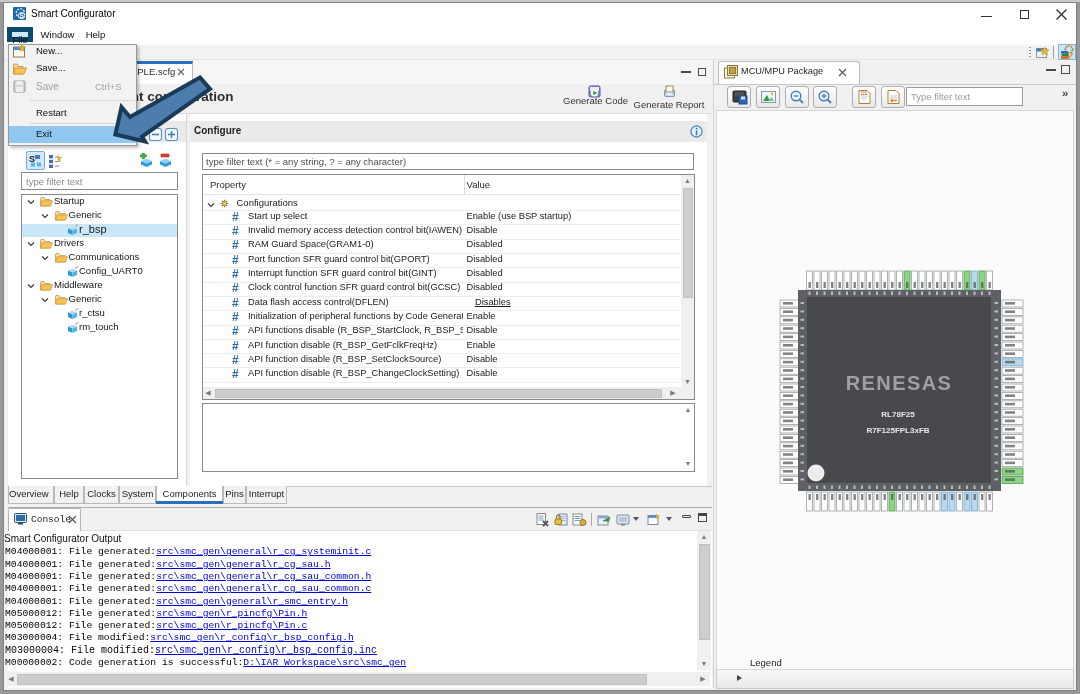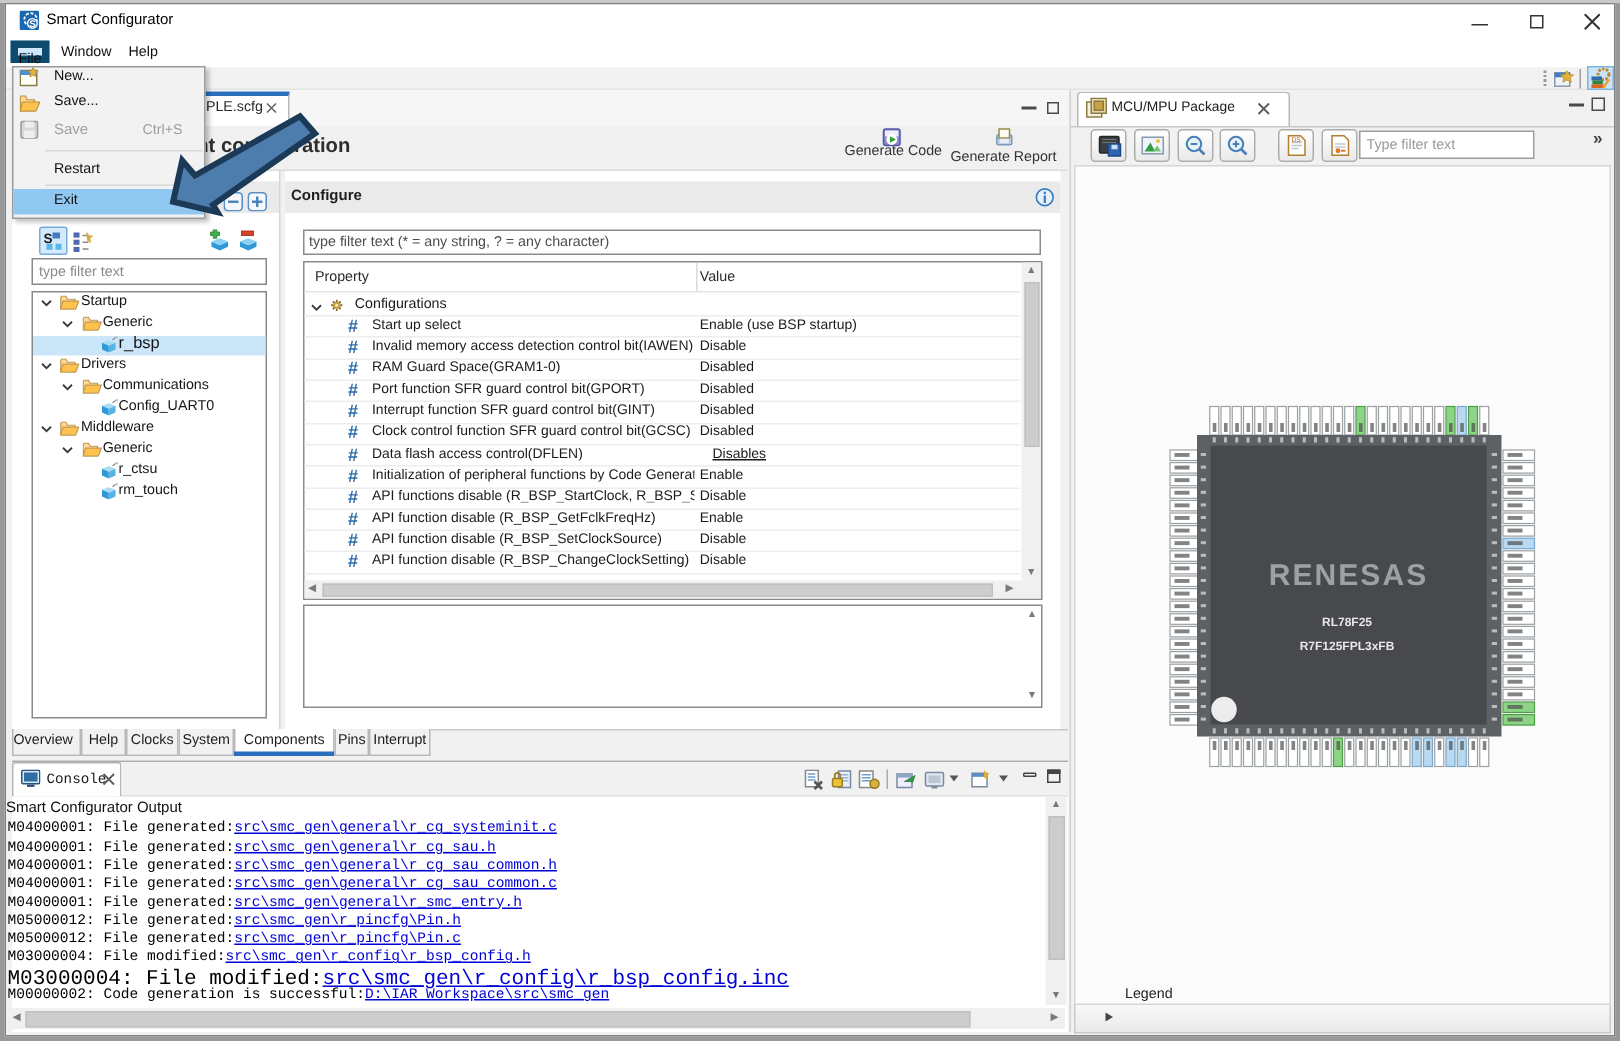--- a/index.html
+++ b/index.html
@@ -363,21 +363,21 @@
 
 <div class="abs" style="left:4px;top:532.5px;font-size:10px;color:#111;">Smart Configurator Output</div>
 <div class="abs mono" style="left:5px;top:546.3px;font-size:9.7px;color:#000;white-space:pre;">M04000001: File generated:<span style="color:#0000d6;text-decoration:underline;">src\smc_gen\general\r_cg_systeminit.c</span></div>
 <div class="abs mono" style="left:5px;top:558.6px;font-size:9.7px;color:#000;white-space:pre;">M04000001: File generated:<span style="color:#0000d6;text-decoration:underline;">src\smc_gen\general\r_cg_sau.h</span></div>
 <div class="abs mono" style="left:5px;top:570.9px;font-size:9.7px;color:#000;white-space:pre;">M04000001: File generated:<span style="color:#0000d6;text-decoration:underline;">src\smc_gen\general\r_cg_sau_common.h</span></div>
 <div class="abs mono" style="left:5px;top:583.2px;font-size:9.7px;color:#000;white-space:pre;">M04000001: File generated:<span style="color:#0000d6;text-decoration:underline;">src\smc_gen\general\r_cg_sau_common.c</span></div>
 <div class="abs mono" style="left:5px;top:595.5px;font-size:9.7px;color:#000;white-space:pre;">M04000001: File generated:<span style="color:#0000d6;text-decoration:underline;">src\smc_gen\general\r_smc_entry.h</span></div>
 <div class="abs mono" style="left:5px;top:607.8px;font-size:9.7px;color:#000;white-space:pre;">M05000012: File generated:<span style="color:#0000d6;text-decoration:underline;">src\smc_gen\r_pincfg\Pin.h</span></div>
 <div class="abs mono" style="left:5px;top:620.1px;font-size:9.7px;color:#000;white-space:pre;">M05000012: File generated:<span style="color:#0000d6;text-decoration:underline;">src\smc_gen\r_pincfg\Pin.c</span></div>
 <div class="abs mono" style="left:5px;top:632.4px;font-size:9.7px;color:#000;white-space:pre;">M03000004: File modified:<span style="color:#0000d6;text-decoration:underline;">src\smc_gen\r_config\r_bsp_config.h</span></div>
-<div class="abs mono" style="left:5px;top:644.7px;font-size:14px;color:#000;white-space:pre;">M03000004: File modified:<span style="color:#0000d6;text-decoration:underline;">src\smc_gen\r_config\r_bsp_config.inc</span></div>
+<div class="abs mono" style="left:5px;top:644.7px;font-size:10px;color:#000;white-space:pre;">M03000004: File modified:<span style="color:#0000d6;text-decoration:underline;">src\smc_gen\r_config\r_bsp_config.inc</span></div>
 <div class="abs mono" style="left:5px;top:657.0px;font-size:9.7px;color:#000;white-space:pre;">M00000002: Code generation is successful:<span style="color:#0000d6;text-decoration:underline;">D:\IAR Workspace\src\smc_gen</span></div>
 
 <div class="abs scroll" style="left:697px;top:531px;width:14px;height:139px;"></div>
 <div class="abs arrowglyph" style="left:697px;top:532px;width:14px;">▲</div>
 <div class="abs arrowglyph" style="left:697px;top:659px;width:14px;">▼</div>
 <div class="abs thumb" style="left:698.5px;top:544px;width:11px;height:96px;"></div>
 <div class="abs scroll" style="left:4px;top:672px;width:706px;height:14px;"></div>
 <div class="abs arrowglyph" style="left:5px;top:674px;width:12px;">◀</div>
 <div class="abs arrowglyph" style="left:697px;top:674px;width:12px;">▶</div>
 <div class="abs thumb" style="left:17px;top:673.5px;width:630px;height:11px;"></div>

